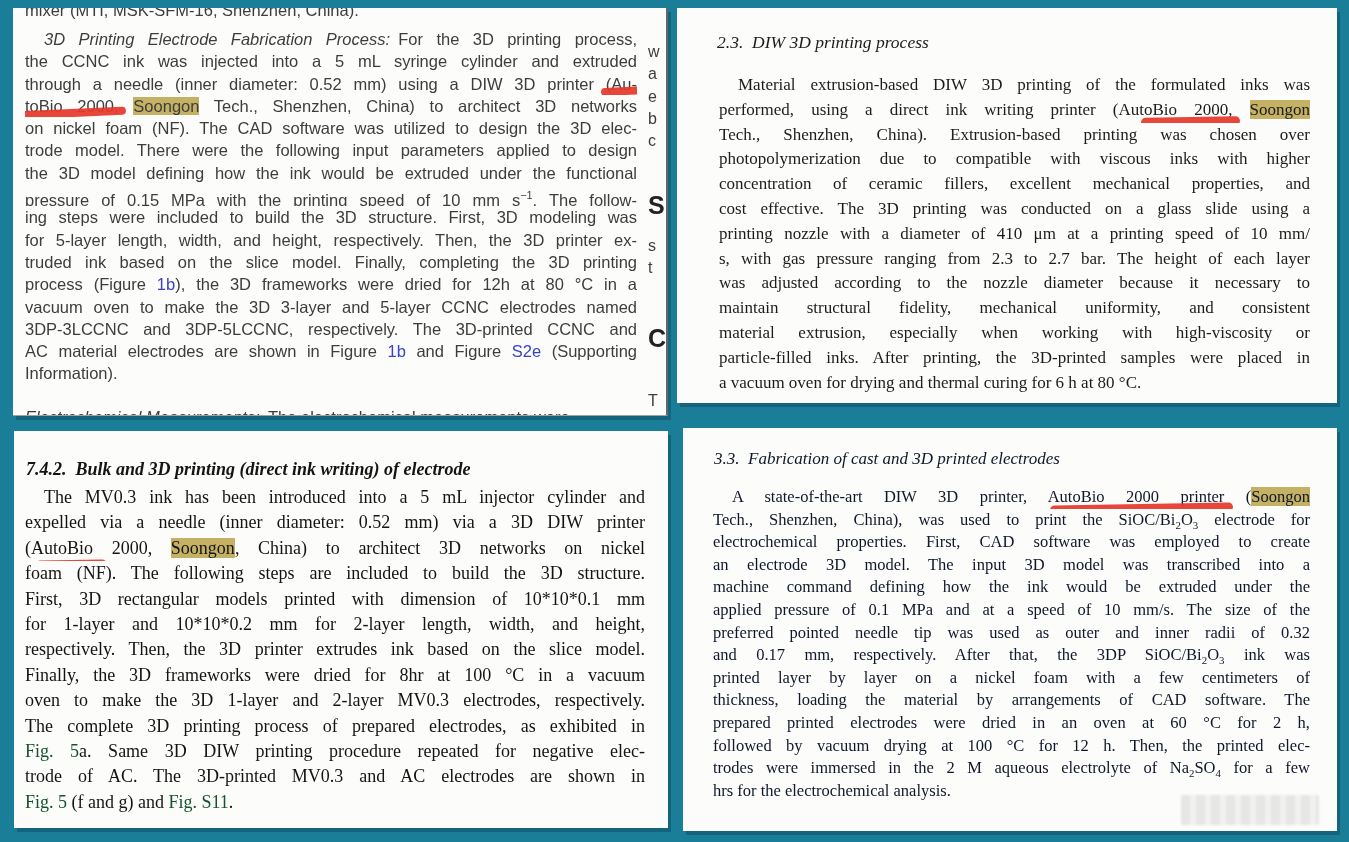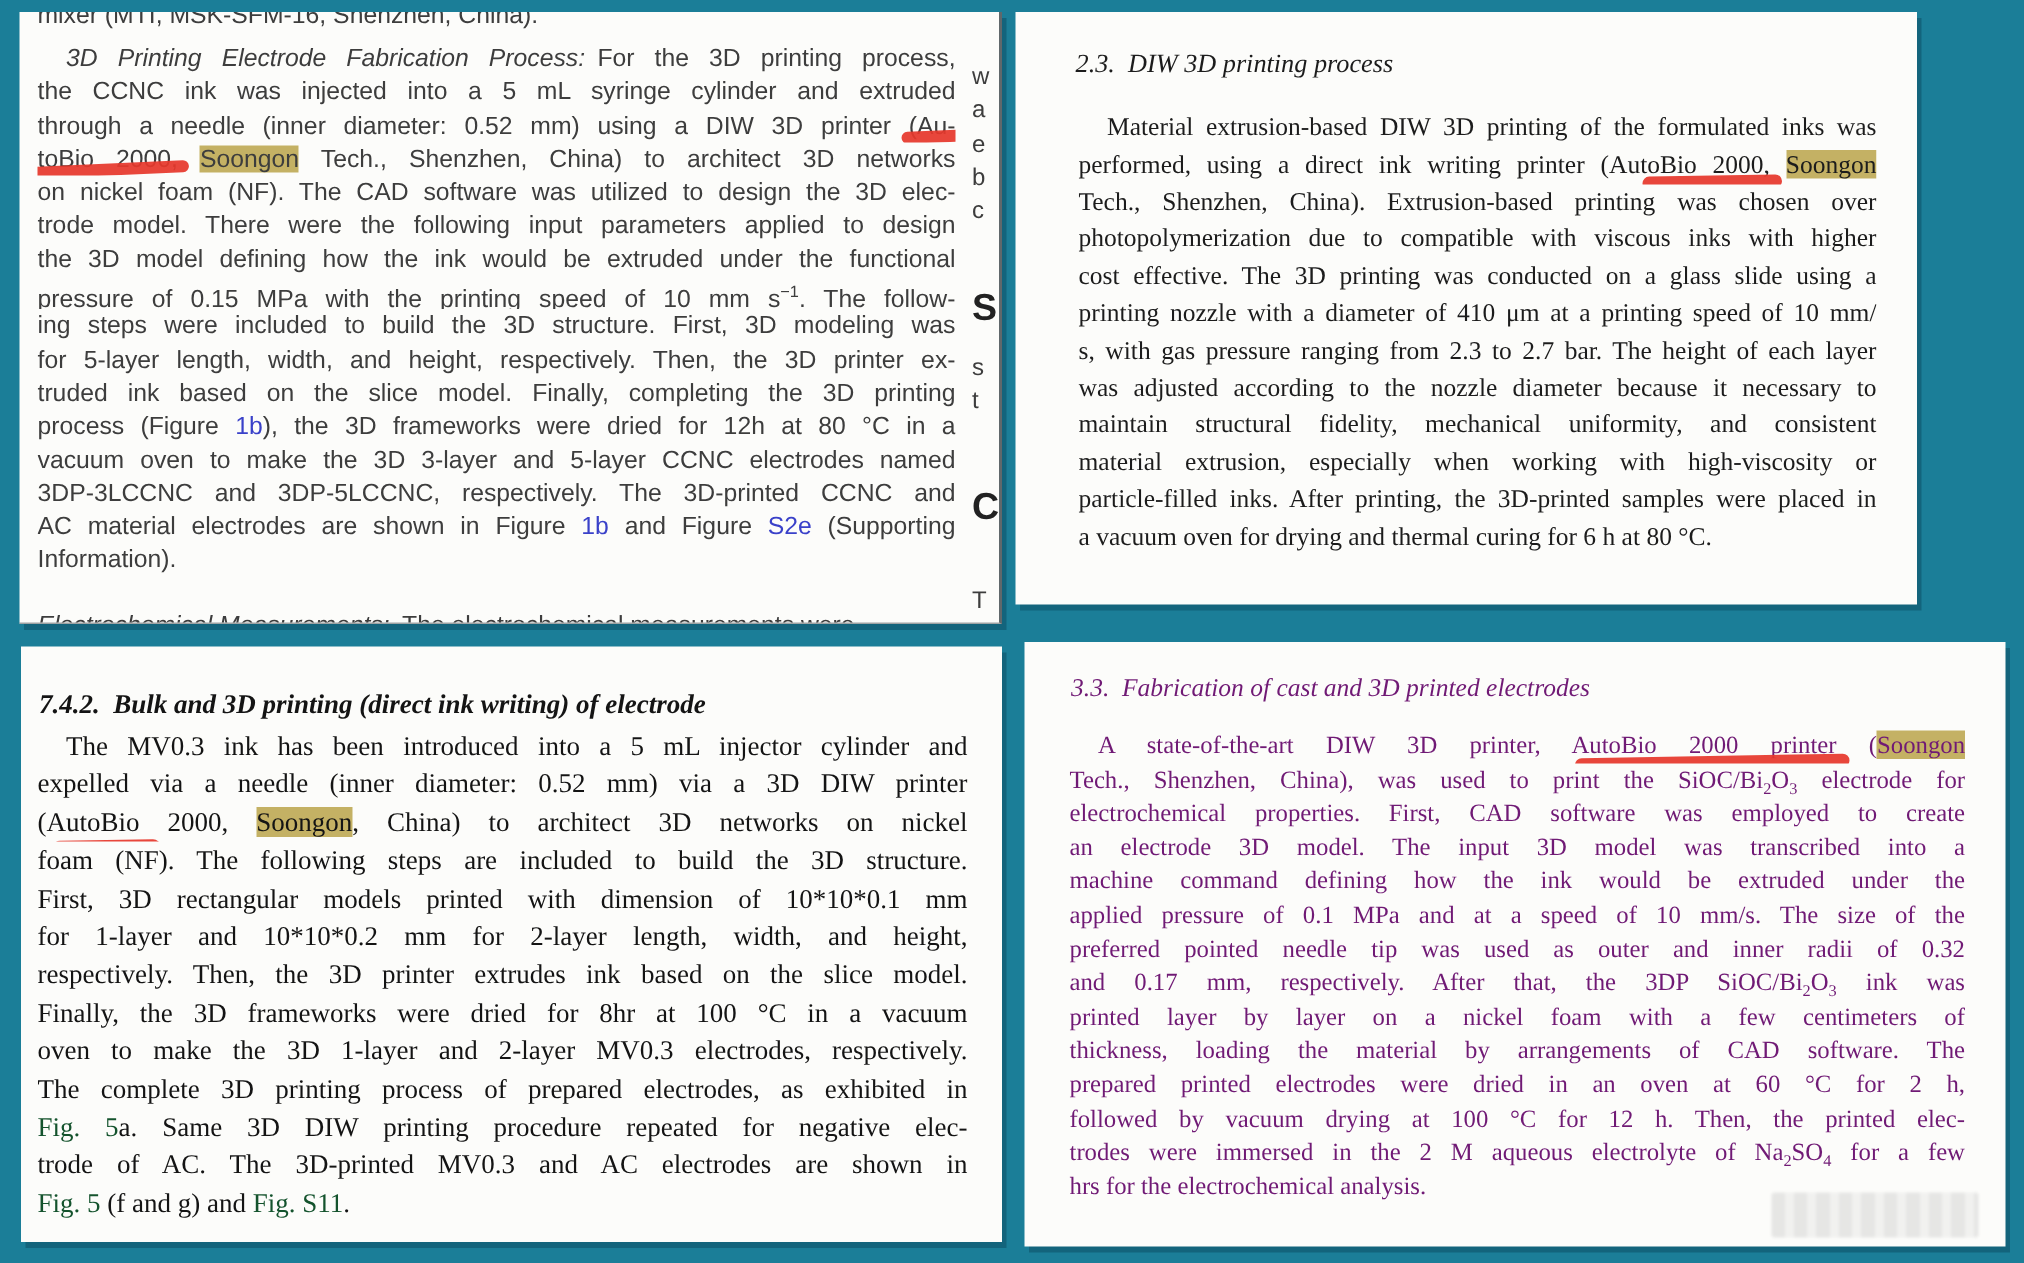--- a/index.html
+++ b/index.html
@@ -5,23 +5,23 @@
   html,body{margin:0;padding:0;}
   body{
     width:1349px;height:842px;position:relative;overflow:hidden;
     background:#1b7e98;
     font-family:"Liberation Serif", serif;
   }
   .panel{position:absolute;background:#fcfcfa;box-shadow:3px 4px 0 rgba(8,58,78,.38);}
   .panel-tl{left:13px;top:8px;width:653px;height:407px;
     font-family:"Liberation Sans", sans-serif;color:#3d3d3d;
     border-right:2px solid rgba(45,55,60,.75);border-bottom:1px solid rgba(45,55,60,.45);}
-  .panel-tr{left:677px;top:8px;width:601px;height:395px;color:#1c1c1c;}
+  .panel-tr{left:677px;top:8px;width:660px;height:395px;color:#1c1c1c;}
   .panel-bl{left:14px;top:431px;width:654px;height:397px;color:#141414;font-weight:500;}
-  .panel-br{left:683px;top:428px;width:654px;height:403px;color:#701a75;}
+  .panel-br{left:683px;top:428px;width:654px;height:403px;color:#0f172a;}
 
   .line{text-align:justify;text-align-last:justify;-moz-text-align-last:justify;overflow:hidden;}
   .line.last,.line.nj{text-align-last:left;-moz-text-align-last:left;}
   .line.indent{text-indent:19px;}
 
   
   .clip-top{height:17px;overflow:hidden;margin:0 29px 0 12px;}
   .clip-top .line{margin-top:-9px;height:23px;line-height:23px;font-size:16.5px;}
   .col-tl{margin:3px 29px 0 12px;font-size:16.5px;}
   .col-tl .line{height:22.3px;line-height:22.3px;}
@@ -106,20 +106,21 @@
     </div>
 </div>
 
 <div class="panel panel-tr">
   <div class="head-tr">2.3. DIW 3D printing process</div>
   <div class="col-tr">
       <div class="line indent"><span>Material extrusion-based DIW 3D printing of the formulated inks was</span></div>
       <div class="line"><span>performed, using a direct ink writing printer (Au</span><span class="ru2">toBio 2000,</span><span> </span><span class="hl">Soongon</span></div>
       <div class="line"><span>Tech., Shenzhen, China). Extrusion-based printing was chosen over</span></div>
       <div class="line"><span>photopolymerization due to compatible with viscous inks with higher</span></div>
+      <div class="line"><span>concentration of ceramic fillers, excellent mechanical properties, and</span></div>
       <div class="line"><span>cost effective. The 3D printing was conducted on a glass slide using a</span></div>
       <div class="line"><span>printing nozzle with a diameter of 410 μm at a printing speed of 10 mm/</span></div>
       <div class="line"><span>s, with gas pressure ranging from 2.3 to 2.7 bar. The height of each layer</span></div>
       <div class="line"><span>was adjusted according to the nozzle diameter because it necessary to</span></div>
       <div class="line"><span>maintain structural fidelity, mechanical uniformity, and consistent</span></div>
       <div class="line"><span>material extrusion, especially when working with high-viscosity or</span></div>
       <div class="line"><span>particle-filled inks. After printing, the 3D-printed samples were placed in</span></div>
       <div class="line last"><span>a vacuum oven for drying and thermal curing for 6 h at 80 °C.</span></div>
     </div>
 </div>

